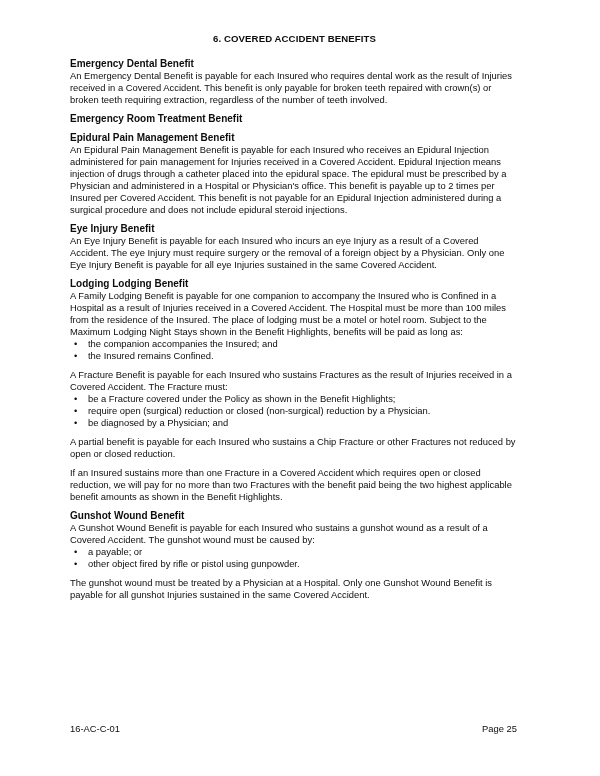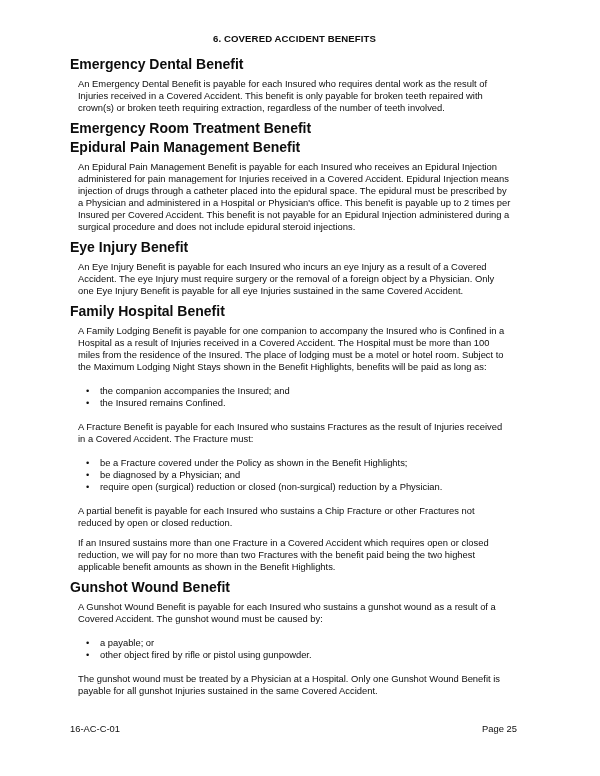--- a/index.html
+++ b/index.html
@@ -23,33 +23,33 @@
   .doc-title {
     font-size: 9.6px;
     font-weight: bold;
     text-align: center;
     margin: 0 0 13px 0;
     line-height: 12px;
     letter-spacing: 0.1px;
   }
   .section { margin: 0 0 7px 0; }
   .section-heading {
-    font-size: 14px;
+    font-size: 10px;
     font-weight: bold;
     margin: 0;
     line-height: 12px;
   }
   .para {
     font-size: 9.4px;
-    margin: 8px;
+    margin: 0;
     line-height: 12px;
   }
   .para.spaced { margin-top: 7px; }
   .bullets {
-    margin: 12px;
+    margin: 0;
     padding: 0;
     list-style: none;
   }
   .bullets li {
     font-size: 9.4px;
     line-height: 12px;
     padding-left: 18px;
     position: relative;
   }
   .bullets li::before {
@@ -99,34 +99,34 @@
     <h2 class="section-heading">Epidural Pain Management Benefit</h2>
     <p class="para">An Epidural Pain Management Benefit is payable for each Insured who receives an Epidural Injection administered for pain management for Injuries received in a Covered Accident. Epidural Injection means injection of drugs through a catheter placed into the epidural space. The epidural must be prescribed by a Physician and administered in a Hospital or Physician's office. This benefit is payable up to 2 times per Insured per Covered Accident. This benefit is not payable for an Epidural Injection administered during a surgical procedure and does not include epidural steroid injections.</p>
   </div>
 
   <div class="section">
     <h2 class="section-heading">Eye Injury Benefit</h2>
     <p class="para">An Eye Injury Benefit is payable for each Insured who incurs an eye Injury as a result of a Covered Accident. The eye Injury must require surgery or the removal of a foreign object by a Physician. Only one Eye Injury Benefit is payable for all eye Injuries sustained in the same Covered Accident.</p>
   </div>
 
   <div class="section">
-    <h2 class="section-heading">Family Hospital Benefit</h2>
+    <h2 class="section-heading">Lodging Lodging Benefit</h2>
     <p class="para">A Family Lodging Benefit is payable for one companion to accompany the Insured who is Confined in a Hospital as a result of Injuries received in a Covered Accident. The Hospital must be more than 100 miles from the residence of the Insured. The place of lodging must be a motel or hotel room. Subject to the Maximum Lodging Night Stays shown in the Benefit Highlights, benefits will be paid as long as:</p>
     <ul class="bullets">
       <li>the companion accompanies the Insured; and</li>
       <li>the Insured remains Confined.</li>
     </ul>
   </div>
 
   <div class="section">
     <p class="para">A Fracture Benefit is payable for each Insured who sustains Fractures as the result of Injuries received in a Covered Accident. The Fracture must:</p>
     <ul class="bullets">
       <li>be a Fracture covered under the Policy as shown in the Benefit Highlights;</li>
+      <li>require open (surgical) reduction or closed (non-surgical) reduction by a Physician.</li>
       <li>be diagnosed by a Physician; and</li>
-      <li>require open (surgical) reduction or closed (non-surgical) reduction by a Physician.</li>
     </ul>
     <p class="para spaced">A partial benefit is payable for each Insured who sustains a Chip Fracture or other Fractures not reduced by open or closed reduction.</p>
     <p class="para spaced">If an Insured sustains more than one Fracture in a Covered Accident which requires open or closed reduction, we will pay for no more than two Fractures with the benefit paid being the two highest applicable benefit amounts as shown in the Benefit Highlights.</p>
   </div>
 
   <div class="section">
     <h2 class="section-heading">Gunshot Wound Benefit</h2>
     <p class="para">A Gunshot Wound Benefit is payable for each Insured who sustains a gunshot wound as a result of a Covered Accident. The gunshot wound must be caused by:</p>
     <ul class="bullets">
       <li>a payable; or</li>

